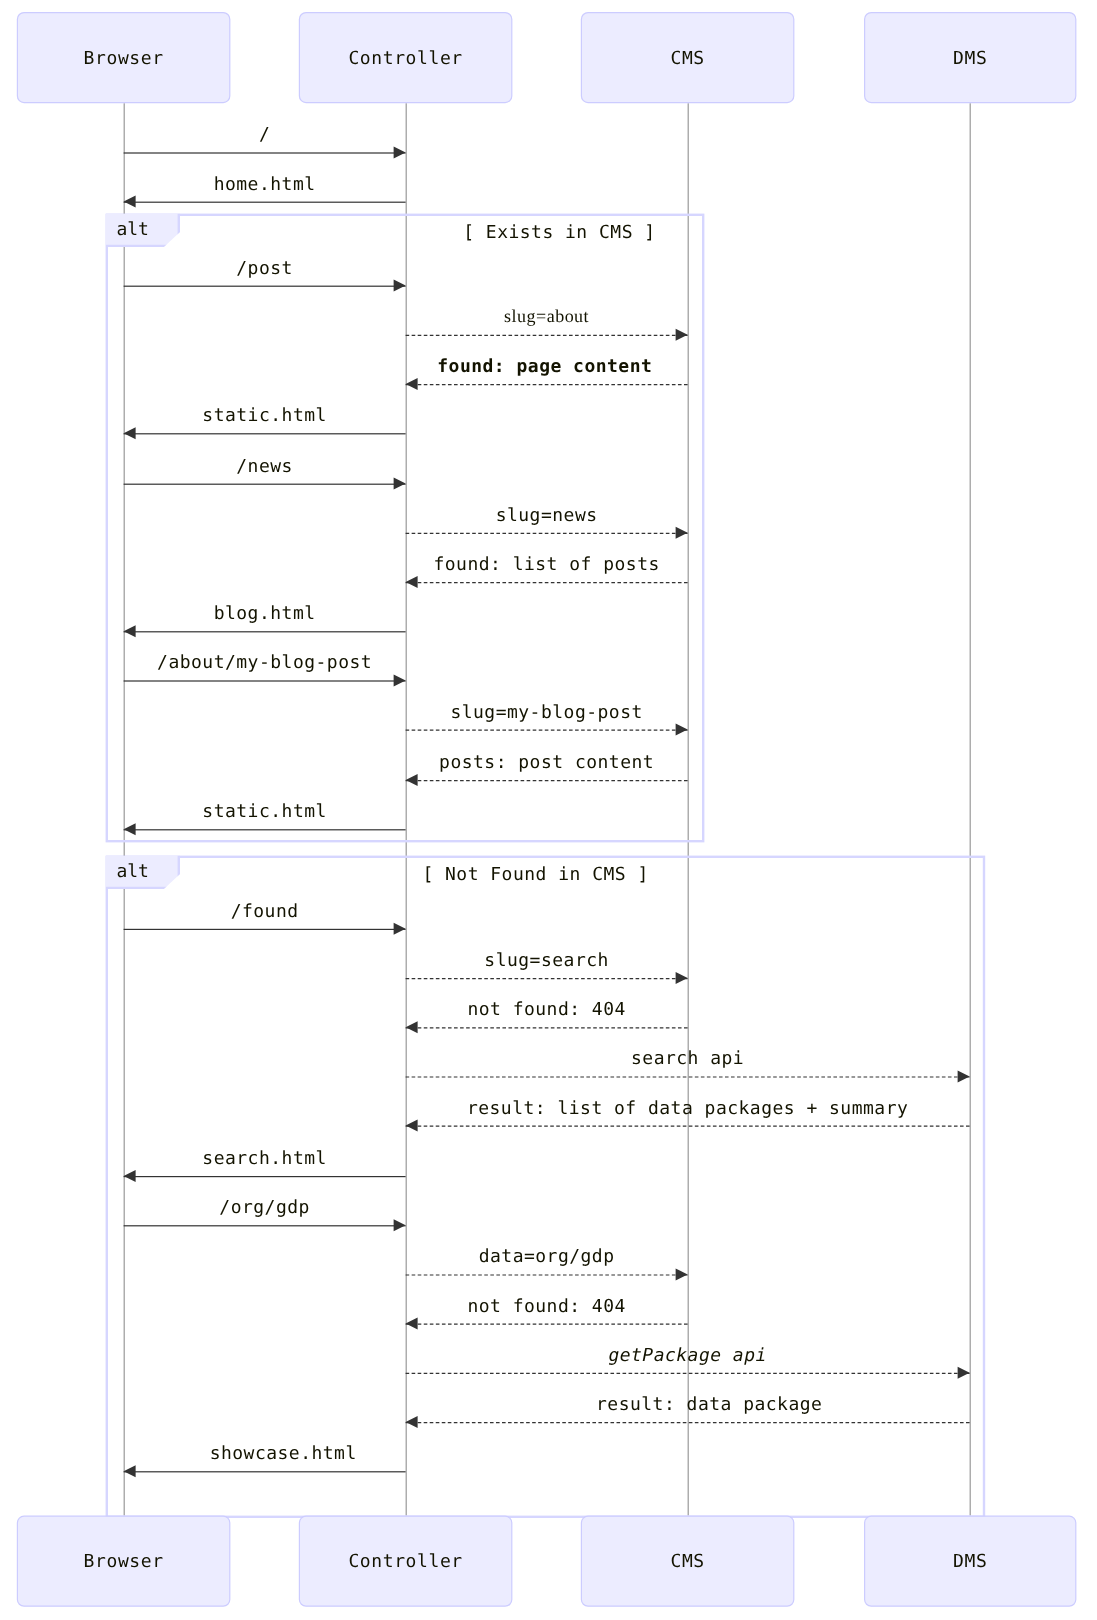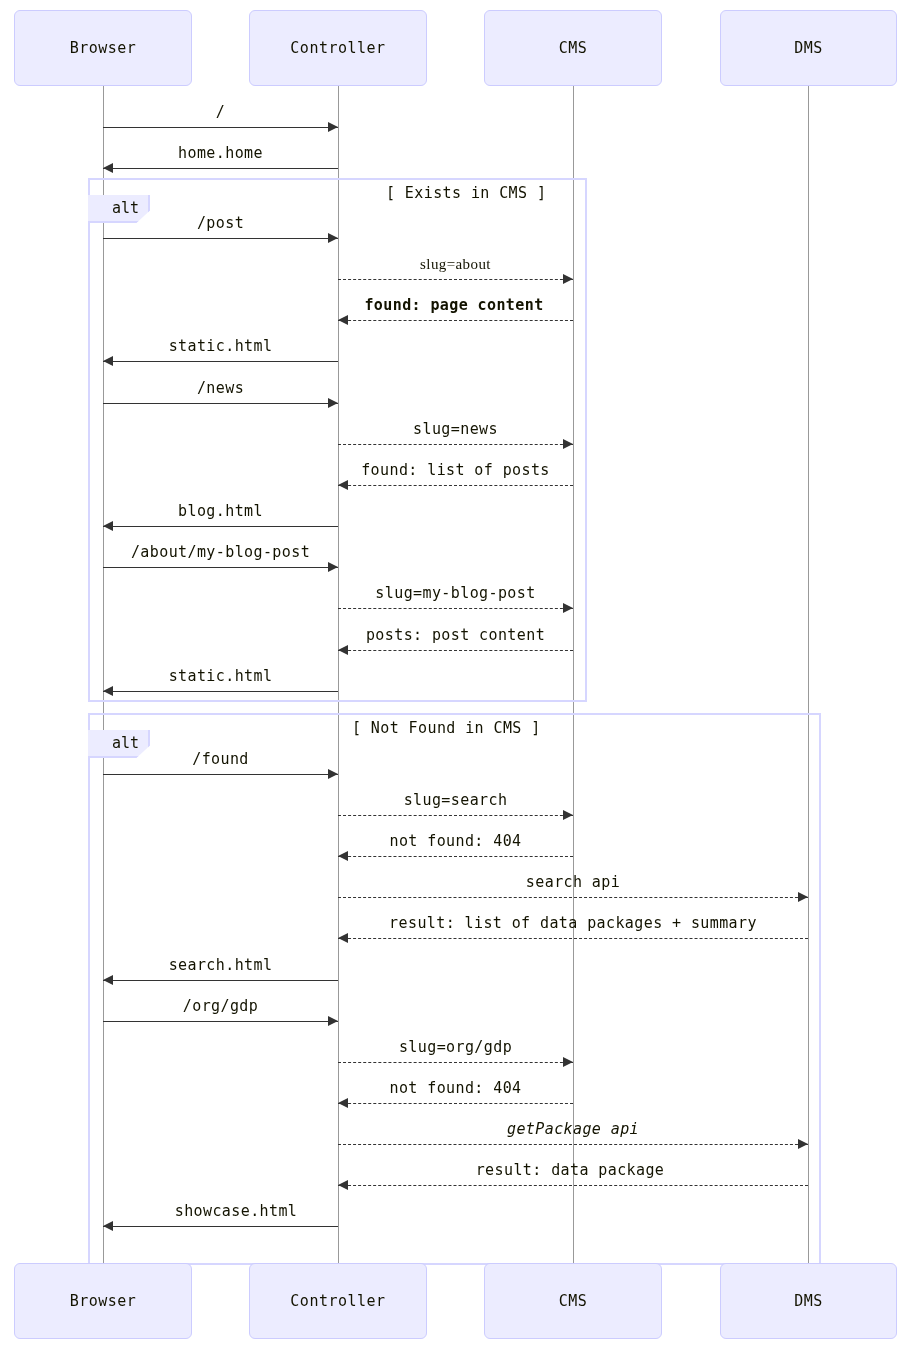--- a/index.html
+++ b/index.html
@@ -48,24 +48,23 @@
   .alt-tab {
     position: absolute;
     box-sizing: border-box;
     background: #ECECFF;
     border-right: 2px solid #D6D6FF;
     border-bottom: 2px solid #D6D6FF;
     -webkit-clip-path: polygon(0 0, 100% 0, 100% 55%, 78% 100%, 0 100%);
     clip-path: polygon(0 0, 100% 0, 100% 55%, 78% 100%, 0 100%);
     display: flex;
     align-items: center;
-    padding-left: 24px;
-    font-size: 15px;
-    color: #131300;
-    margin-top: 17px;
+    padding-left: 9px;
+    font-size: 15px;
+    color: #131300;
   }
   .alt-cond {
     position: absolute;
     font-size: 15px;
     color: #131300;
     white-space: nowrap;
     letter-spacing: 0.4px;
   }
   
   .msg {
@@ -126,21 +125,21 @@
     </div>
     <div class="alt-cond" style="left: 352px; top: 719px;">[ Not Found in CMS ]</div>
     <div class="msg" style="left: 103px; top: 127px; width: 235px;">
       <div class="line" style="width: 235px;"></div>
       <div class="head right" style="left: 225px;"></div>
       <div class="label" style="left: 117.5px;">/</div>
     </div>
     <div class="msg" style="left: 103px; top: 168px; width: 235px;">
       <div class="line" style="width: 235px;"></div>
       <div class="head left" style="left: 0px;"></div>
-      <div class="label" style="left: 117.5px;">home.home</div>
+      <div class="label" style="left: 117.5px;">home.html</div>
     </div>
     <div class="msg" style="left: 103px; top: 238px; width: 235px;">
       <div class="line" style="width: 235px;"></div>
       <div class="head right" style="left: 225px;"></div>
       <div class="label" style="left: 117.5px;">/post</div>
     </div>
     <div class="msg dashed" style="left: 338px; top: 279px; width: 235px;">
       <div class="line" style="width: 235px;"></div>
       <div class="head right" style="left: 225px;"></div>
       <div class="label" style="left: 117.5px; font-family: Liberation Serif, serif;">slug=about</div>
@@ -226,36 +225,36 @@
       <div class="label" style="left: 117.5px;">search.html</div>
     </div>
     <div class="msg" style="left: 103px; top: 1021px; width: 235px;">
       <div class="line" style="width: 235px;"></div>
       <div class="head right" style="left: 225px;"></div>
       <div class="label" style="left: 117.5px;">/org/gdp</div>
     </div>
     <div class="msg dashed" style="left: 338px; top: 1062px; width: 235px;">
       <div class="line" style="width: 235px;"></div>
       <div class="head right" style="left: 225px;"></div>
-      <div class="label" style="left: 117.5px;">slug=org/gdp</div>
+      <div class="label" style="left: 117.5px;">data=org/gdp</div>
     </div>
     <div class="msg dashed" style="left: 338px; top: 1103px; width: 235px;">
       <div class="line" style="width: 235px;"></div>
       <div class="head left" style="left: 0px;"></div>
       <div class="label" style="left: 117.5px;">not found: 404</div>
     </div>
     <div class="msg dashed" style="left: 338px; top: 1144px; width: 470px;">
       <div class="line" style="width: 470px;"></div>
       <div class="head right" style="left: 460px;"></div>
       <div class="label" style="left: 235px; font-style: italic;">getPackage api</div>
     </div>
     <div class="msg dashed" style="left: 338px; top: 1185px; width: 470px;">
       <div class="line" style="width: 470px;"></div>
       <div class="head left" style="left: 0px;"></div>
-      <div class="label" style="left: 232px;">result: data package</div>
+      <div class="label" style="left: 253px;">result: data package</div>
     </div>
     <div class="msg" style="left: 103px; top: 1226px; width: 235px;">
       <div class="line" style="width: 235px;"></div>
       <div class="head left" style="left: 0px;"></div>
       <div class="label" style="left: 133px;">showcase.html</div>
     </div>
     <div class="actor-box" style="left: 14px; top: 10px; width: 178px; height: 76px;">
       <span>Browser</span>
     </div>
     <div class="actor-box" style="left: 14px; top: 1263px; width: 178px; height: 76px;">

